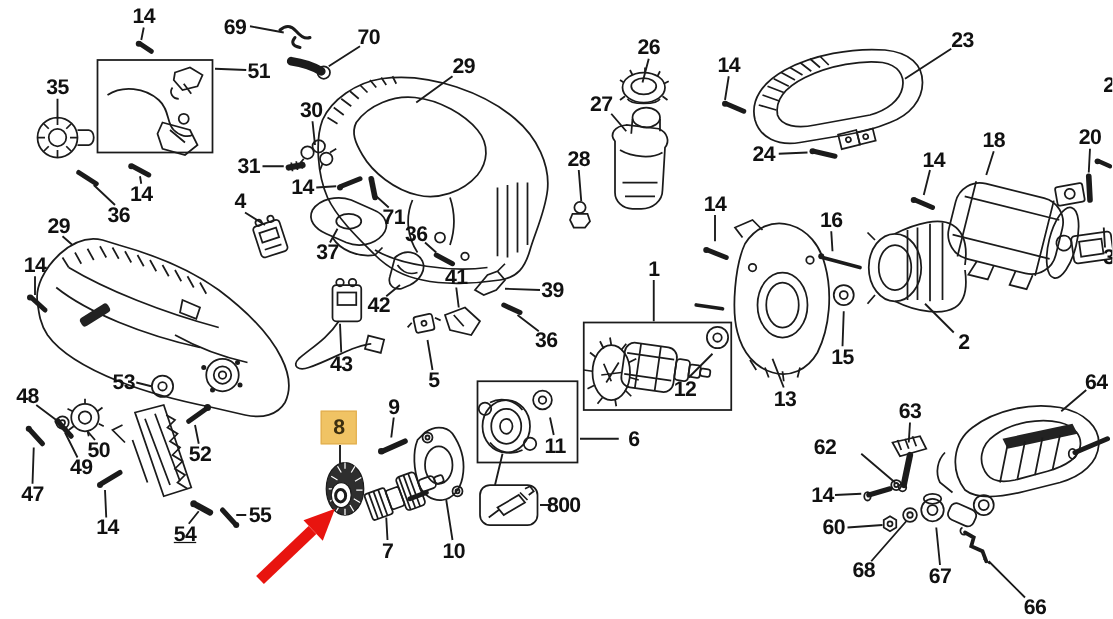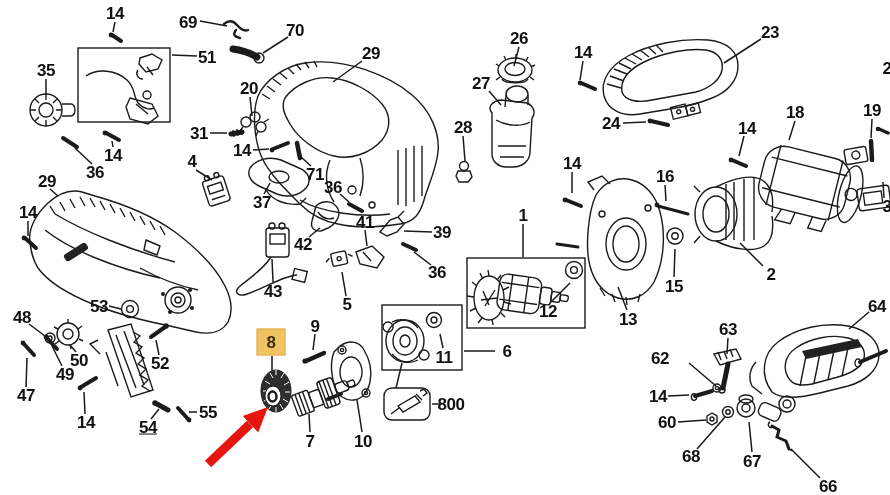--- a/index.html
+++ b/index.html
@@ -399,23 +399,23 @@
       <div class="part-label" style="left: 115px; top: 13px;">14</div>
       <div class="part-label" style="left: 188px; top: 22px;">69</div>
       <div class="part-label" style="left: 295px; top: 30px;">70</div>
       <div class="part-label" style="left: 207px; top: 57px;">51</div>
       <div class="part-label" style="left: 46px; top: 70px;">35</div>
       <div class="part-label" style="left: 371px; top: 53px;">29</div>
       <div class="part-label" style="left: 519px; top: 38px;">26</div>
       <div class="part-label" style="left: 583px; top: 52px;">14</div>
       <div class="part-label" style="left: 770px; top: 32px;">23</div>
       <div class="part-label" style="left: 481px; top: 83px;">27</div>
-      <div class="part-label" style="left: 249px; top: 88px;">20</div>
+      <div class="part-label" style="left: 249px; top: 88px;">30</div>
       <div class="part-label" style="left: 795px; top: 112px;">18</div>
-      <div class="part-label" style="left: 872px; top: 110px;">19</div>
+      <div class="part-label" style="left: 872px; top: 110px;">20</div>
       <div class="part-label" style="left: 611px; top: 123px;">24</div>
       <div class="part-label" style="left: 463px; top: 127px;">28</div>
       <div class="part-label" style="left: 199px; top: 133px;">31</div>
       <div class="part-label" style="left: 242px; top: 150px;">14</div>
       <div class="part-label" style="left: 113px; top: 155px;">14</div>
       <div class="part-label" style="left: 192px; top: 161px;">4</div>
       <div class="part-label" style="left: 572px; top: 163px;">14</div>
       <div class="part-label" style="left: 747px; top: 128px;">14</div>
       <div class="part-label" style="left: 95px; top: 172px;">36</div>
       <div class="part-label" style="left: 47px; top: 181px;">29</div>

